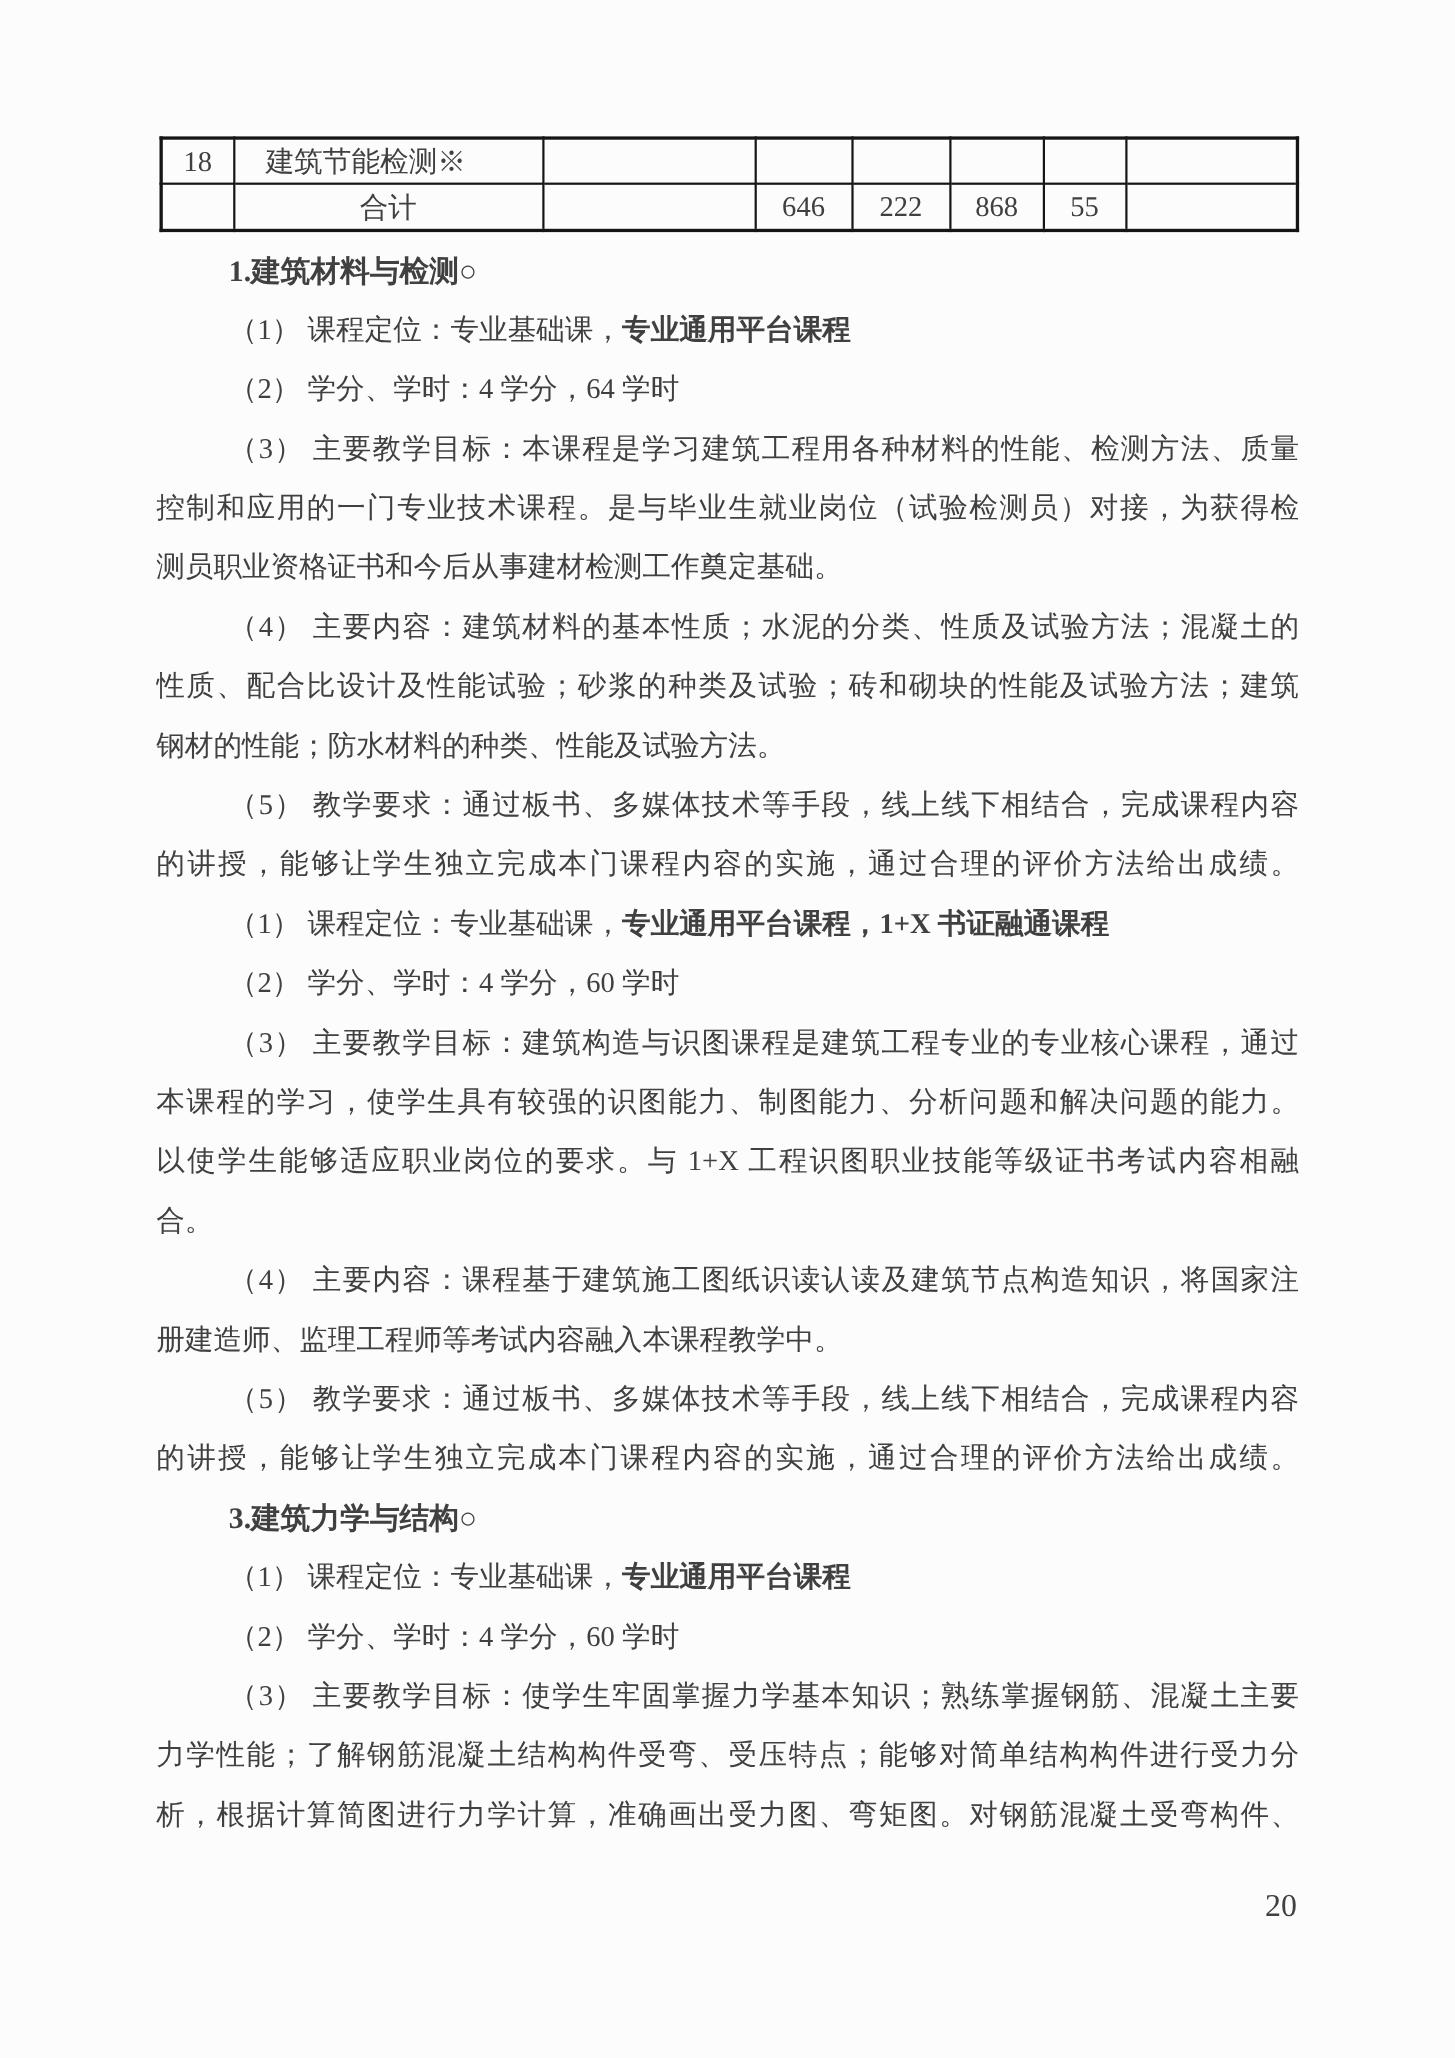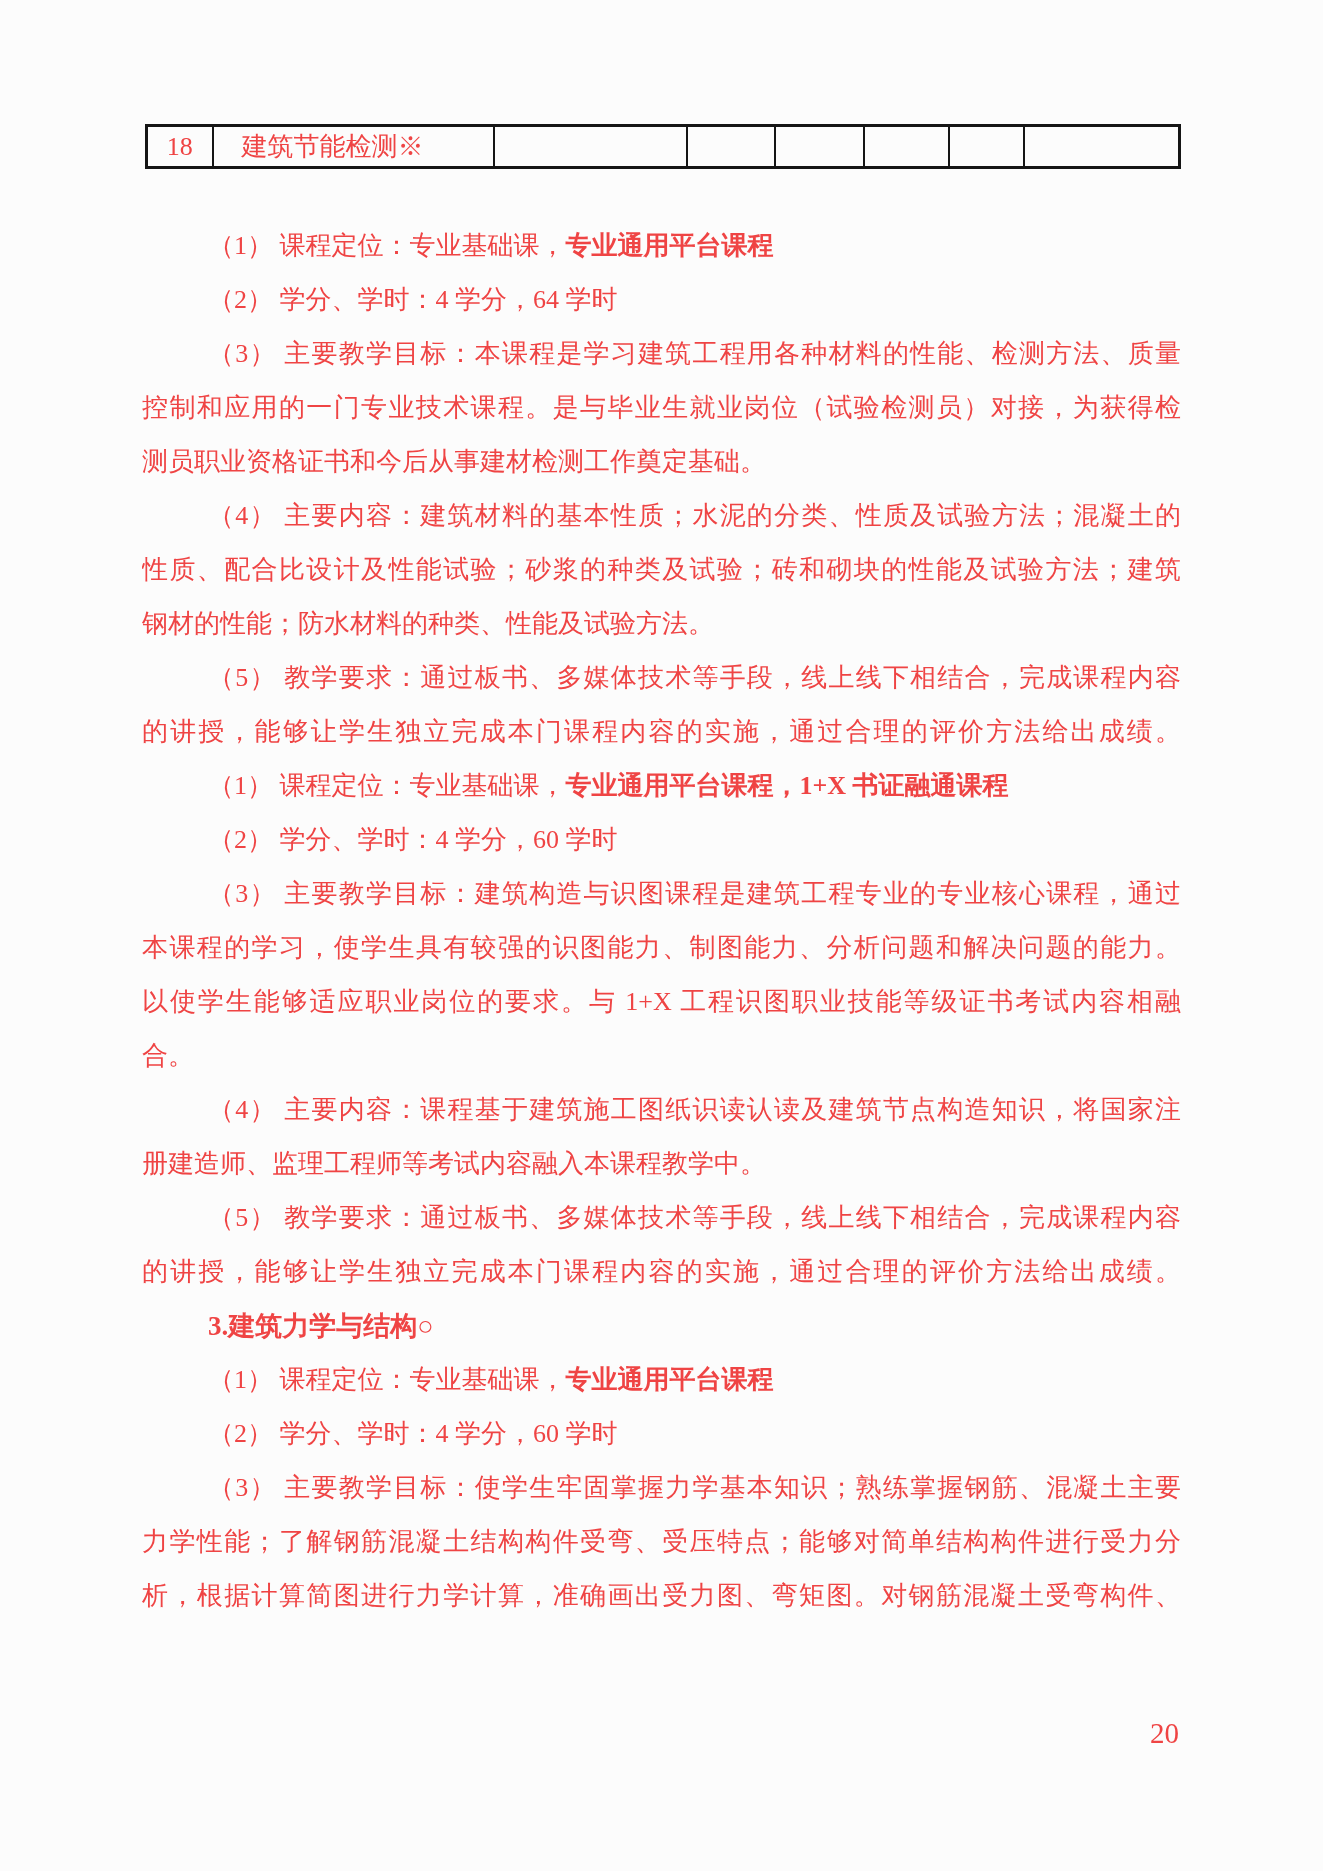--- a/index.html
+++ b/index.html
@@ -1,18 +1,18 @@
 <!DOCTYPE html>
 <html><head>
 <meta charset="utf-8">
 <style>
   html,body{margin:0;padding:0;background:#e9e9e9;}
   .page{
     position:relative;width:1323px;height:1871px;margin:0 auto;
-    background:#fcfcfc;color:#ef4444;overflow:hidden;
+    background:#fcfcfc;color:#404040;overflow:hidden;
     font-family:"Liberation Serif","DejaVu Serif",serif;
   }
   
   .doc-table{
     position:absolute;left:145px;top:124px;width:1033px;
     border-collapse:collapse;table-layout:fixed;border:3px solid #151515;
   }
   .doc-table td{
     border:2px solid #151515;font-size:26px;text-align:center;
     vertical-align:middle;padding:0;overflow:hidden;
@@ -52,25 +52,36 @@
       <tr class="row-course">
         <td>18</td>
         <td class="cell-left">建筑节能检测※</td>
         <td></td>
         <td></td>
         <td></td>
         <td></td>
         <td></td>
         <td></td>
       </tr>
+      <tr class="row-total">
+        <td></td>
+        <td>合计</td>
+        <td></td>
+        <td>646</td>
+        <td>222</td>
+        <td>868</td>
+        <td>55</td>
+        <td></td>
+      </tr>
     </tbody>
   </table>
 
   <div class="content">
 
+    <div class="ln ind hd">1.建筑材料与检测○</div>
     <div class="ln ind"><span>（1） 课程定位：专业基础课，</span><span class="bold-run">专业通用平台课程</span></div>
     <div class="ln ind">（2） 学分、学时：4 学分，64 学时</div>
     <div class="ln ind jst">（3） 主要教学目标：本课程是学习建筑工程用各种材料的性能、检测方法、质量</div>
     <div class="ln jst">控制和应用的一门专业技术课程。是与毕业生就业岗位（试验检测员）对接，为获得检</div>
     <div class="ln">测员职业资格证书和今后从事建材检测工作奠定基础。</div>
     <div class="ln ind jst">（4） 主要内容：建筑材料的基本性质；水泥的分类、性质及试验方法；混凝土的</div>
     <div class="ln jst">性质、配合比设计及性能试验；砂浆的种类及试验；砖和砌块的性能及试验方法；建筑</div>
     <div class="ln">钢材的性能；防水材料的种类、性能及试验方法。</div>
     <div class="ln ind jst">（5） 教学要求：通过板书、多媒体技术等手段，线上线下相结合，完成课程内容</div>
     <div class="ln jst">的讲授，能够让学生独立完成本门课程内容的实施，通过合理的评价方法给出成绩。</div>

